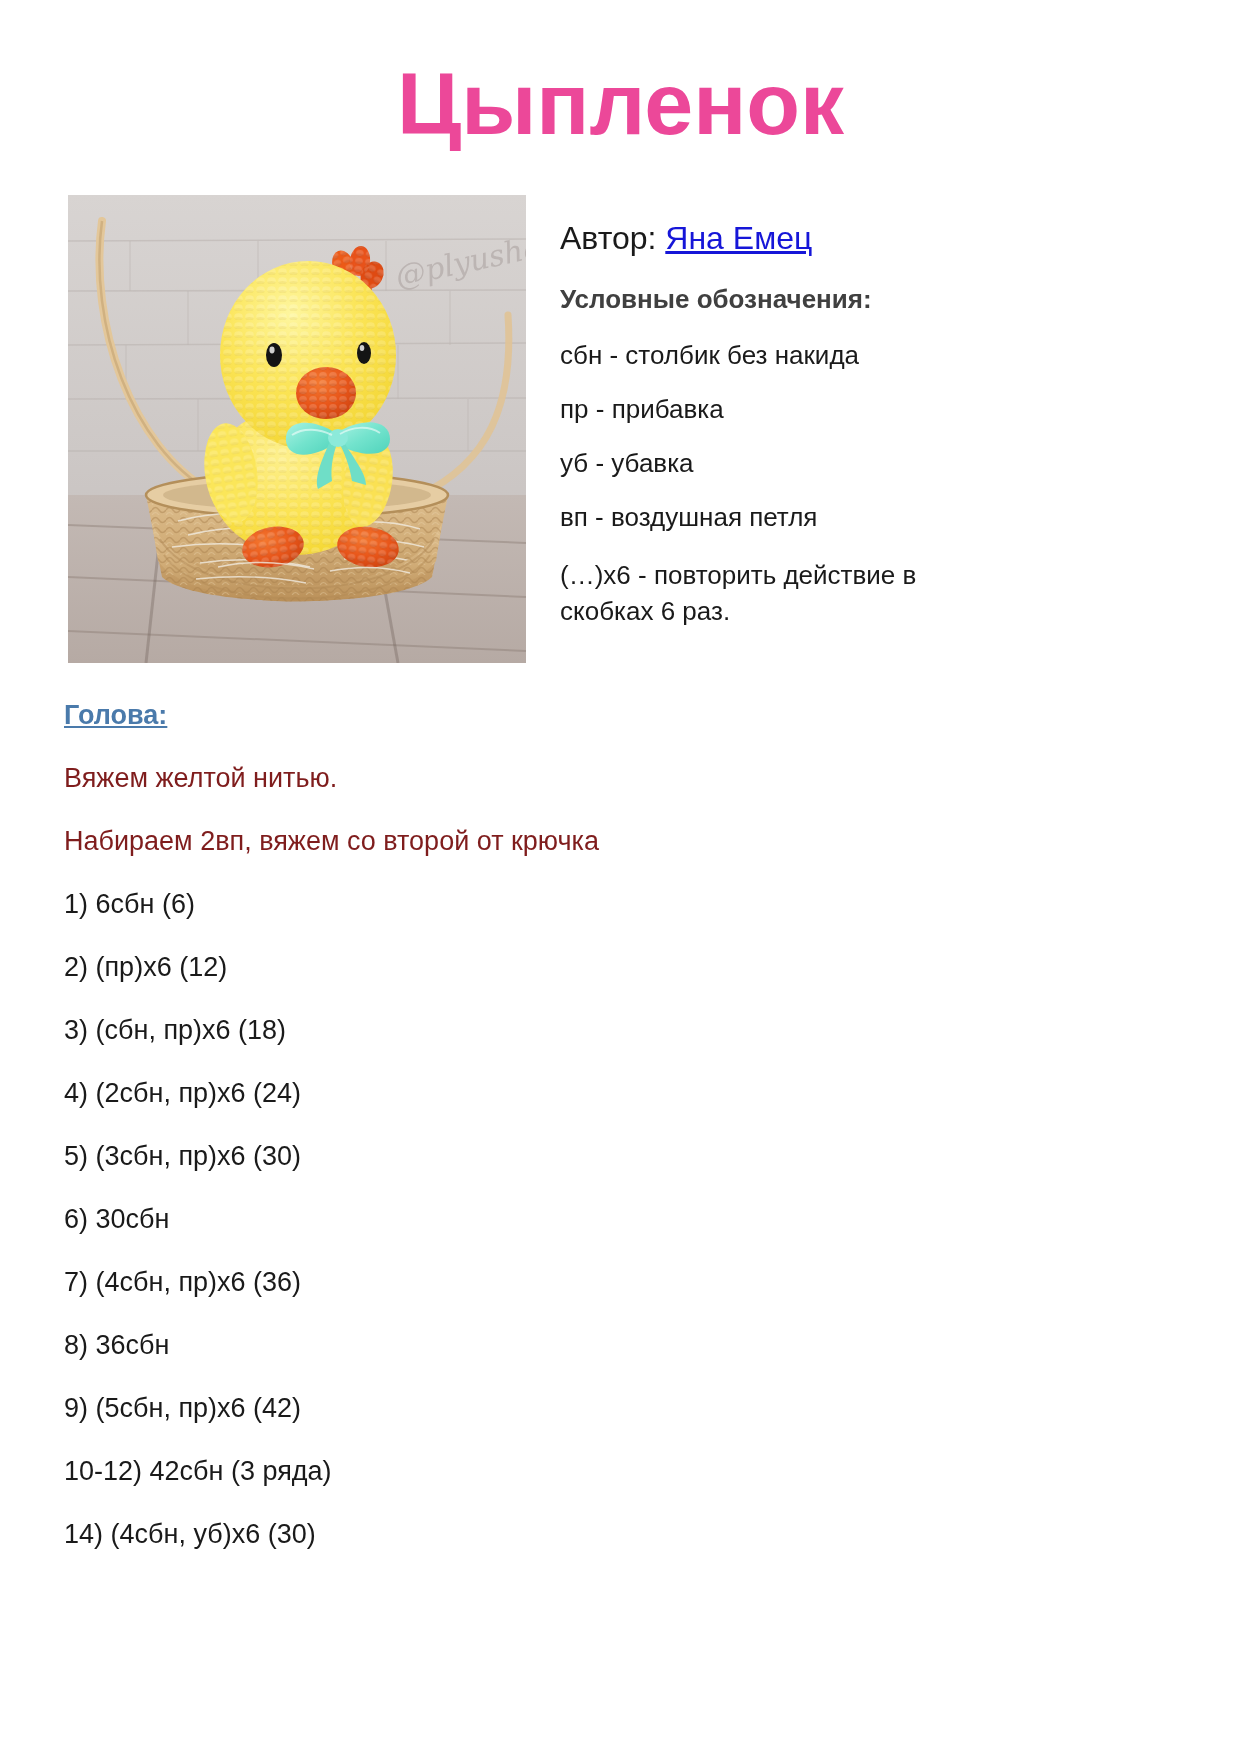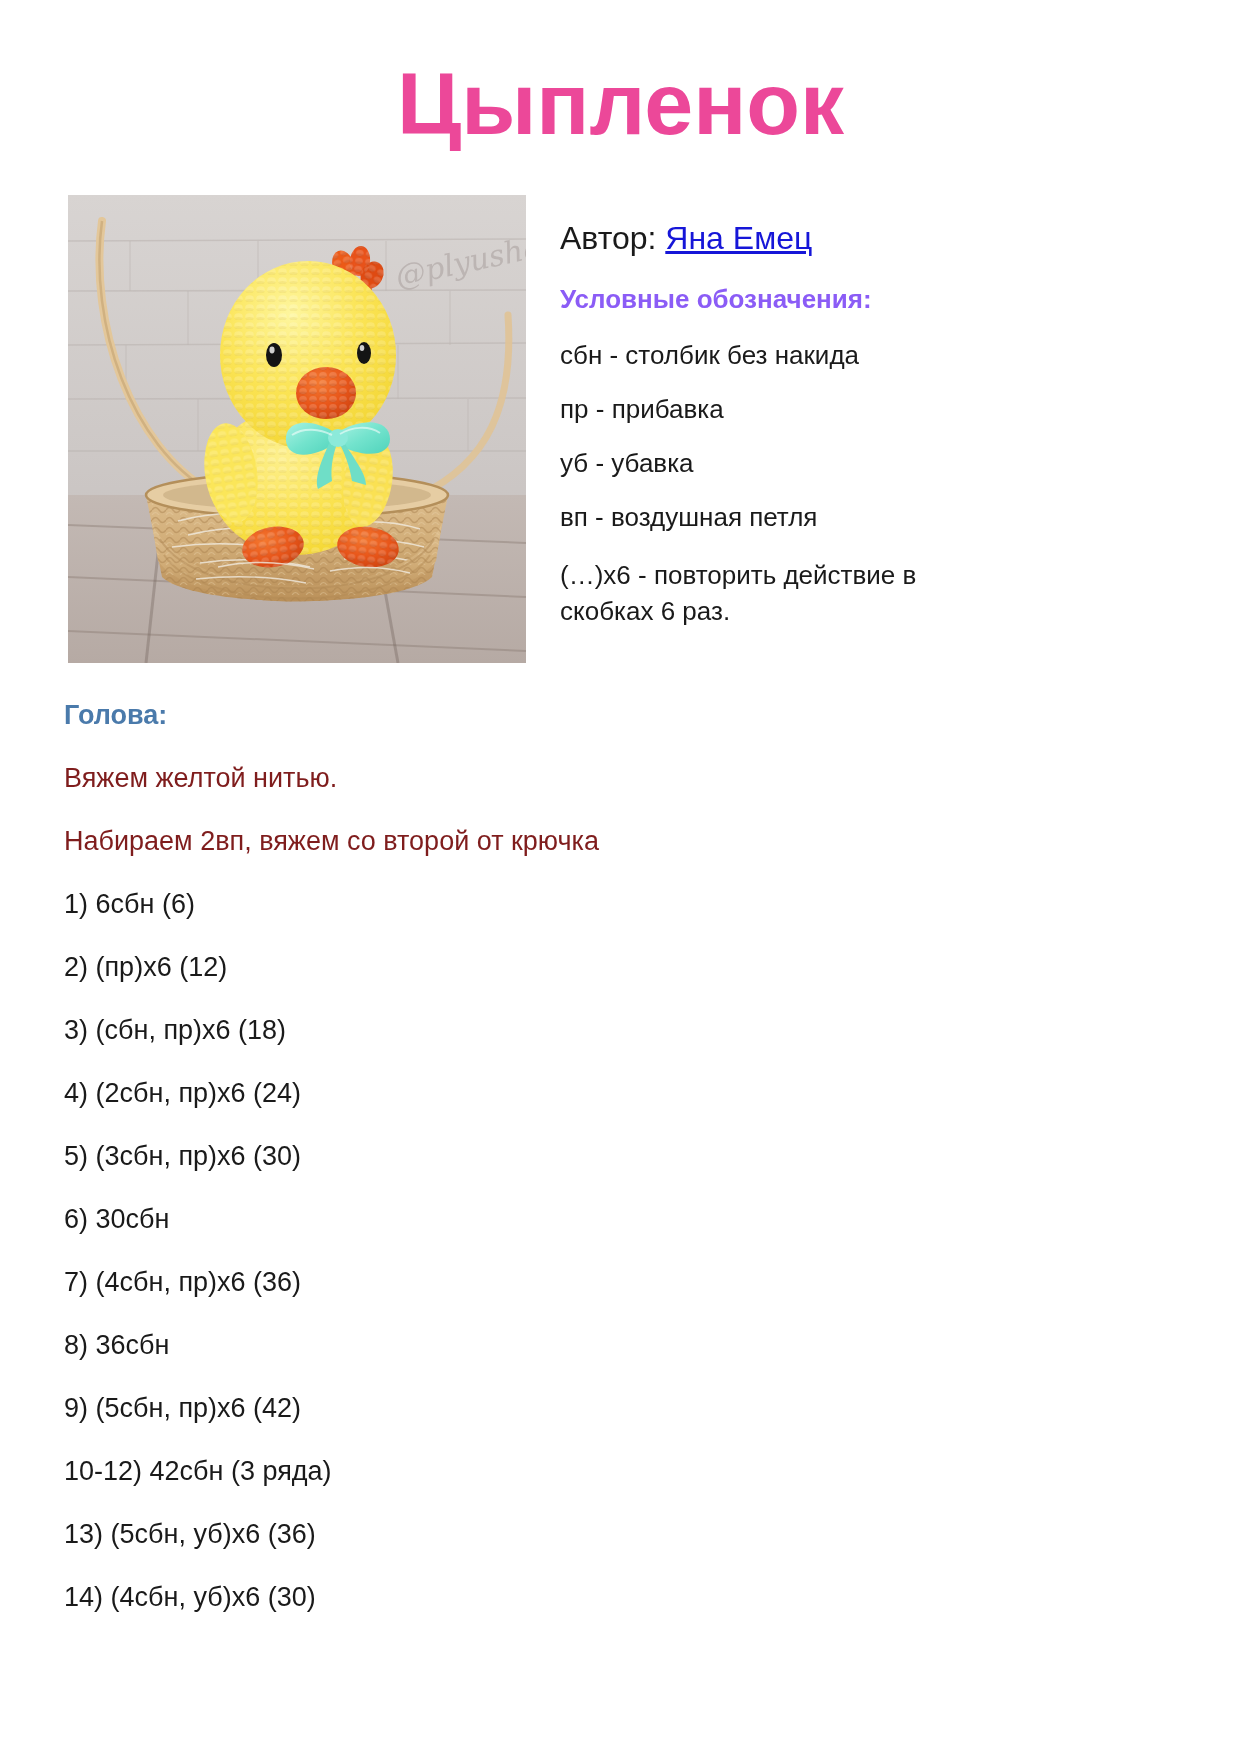--- a/index.html
+++ b/index.html
@@ -63,21 +63,21 @@
     color: #1a1a1a;
     white-space: nowrap;
   }
   .meta-line .author-link {
     color: #1616d8;
     text-decoration: underline;
   }
   .legend-heading {
     font-size: 26px;
     font-weight: bold;
-    color: #8b5cf6;
+    color: #404040;
     margin-bottom: 27px;
   }
   .legend-item {
     font-size: 26px;
     line-height: 1.0;
     margin-bottom: 28px;
     color: #1a1a1a;
   }
   .legend-item.wrap {
     line-height: 1.37;
@@ -91,20 +91,21 @@
     position: absolute;
     left: 64px;
     top: 700px;
     width: 1000px;
   }
   .section-heading {
     font-size: 27px;
     font-weight: bold;
     color: #4a7aab;
     margin: 0 0 34px 0;
+    text-decoration: underline;
   }
   .para {
     font-size: 27px;
     color: #7f1d1d;
     margin: 0 0 36px 0;
     line-height: 1.0;
   }
   .row-item {
     font-size: 27px;
     color: #1a1a1a;
@@ -315,17 +316,16 @@
     <p class="row-item">1) 6сбн (6)</p>
     <p class="row-item">2) (пр)x6 (12)</p>
     <p class="row-item">3) (сбн, пр)x6 (18)</p>
     <p class="row-item">4) (2сбн, пр)x6 (24)</p>
     <p class="row-item">5) (3сбн, пр)x6 (30)</p>
     <p class="row-item">6) 30сбн</p>
     <p class="row-item">7) (4сбн, пр)x6 (36)</p>
     <p class="row-item">8) 36сбн</p>
     <p class="row-item">9) (5сбн, пр)x6 (42)</p>
     <p class="row-item">10-12) 42сбн (3 ряда)</p>
-    <p class="row-item">13) (5сбн, уб)x6 (36)</p>
     <p class="row-item">14) (4сбн, уб)x6 (30)</p>
   </div>
 
 </div>
 
 </body></html>

